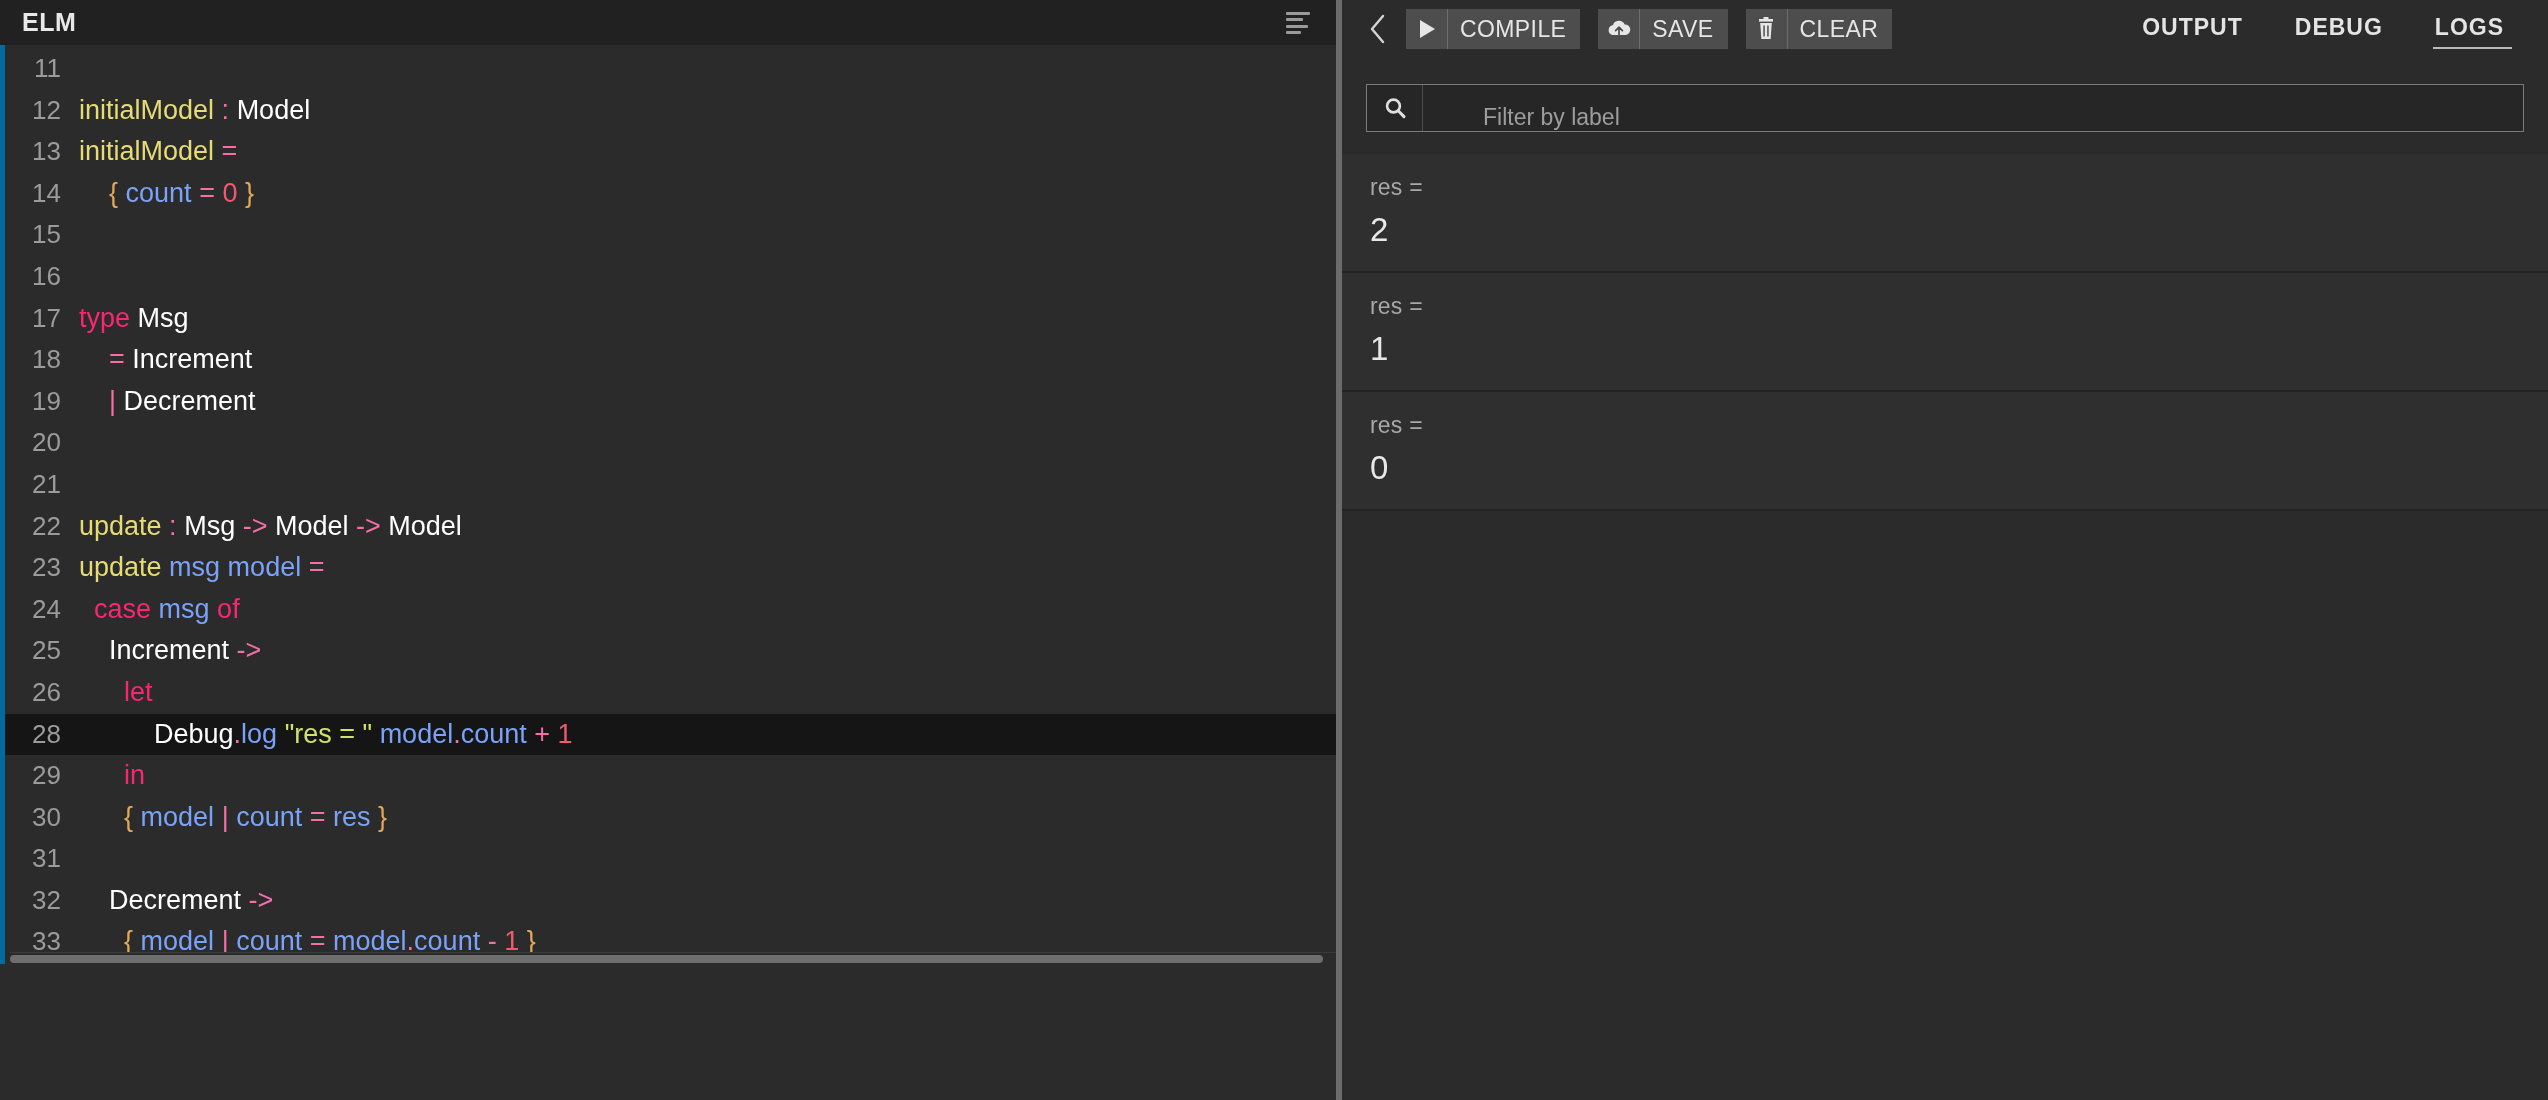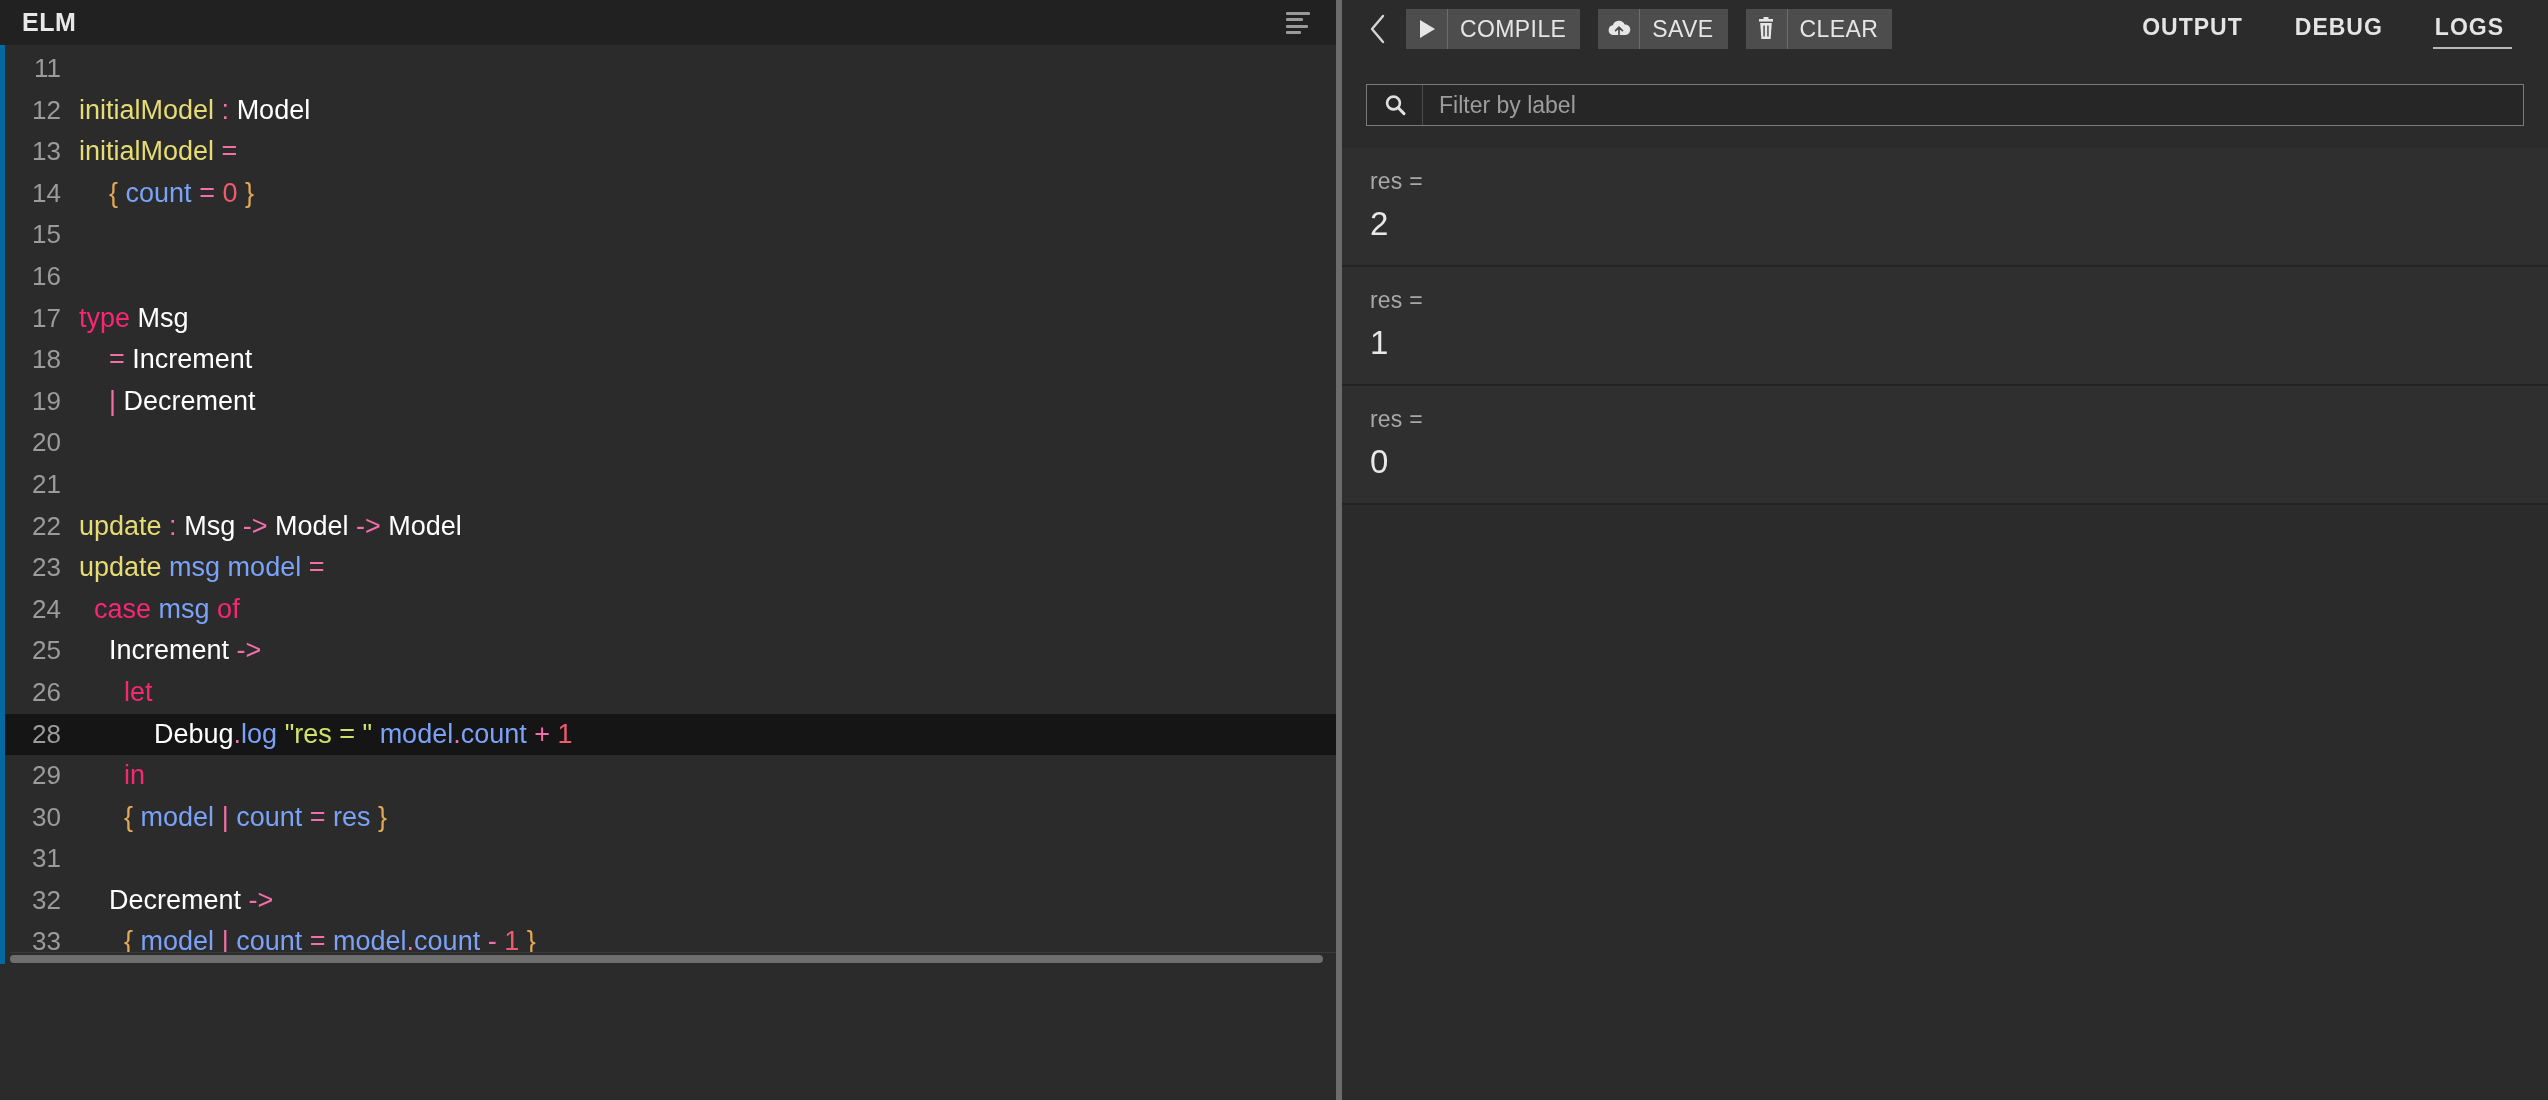--- a/index.html
+++ b/index.html
@@ -129,22 +129,22 @@
     height: 2px; background: #b9b9b9;
   }
 
   .panel-body {
     flex: 1 1 auto; background: #2b2b2b;
     display: flex; flex-direction: column;
     overflow: hidden;
   }
   .filter-wrap { padding: 26px 24px 22px 24px; }
   .filter-box {
-    height: 42px; border: 1px solid #7a7a7a;
-    background: #262626; display: flex; align-items: center;
+    height: 48px; border: 1px solid #7a7a7a;
+    background: #262626; display: flex; align-items: flex-end; gap: 44px;
   }
   .filter-icon {
     width: 56px; height: 100%;
     display: flex; align-items: center; justify-content: center;
     border-right: 1px solid #4c4c4c;
   }
   .filter-input {
     flex: 1 1 auto; background: transparent; border: none; outline: none;
     color: #d8d8d8; font-size: 23px;
     font-family: "Liberation Sans", sans-serif;

